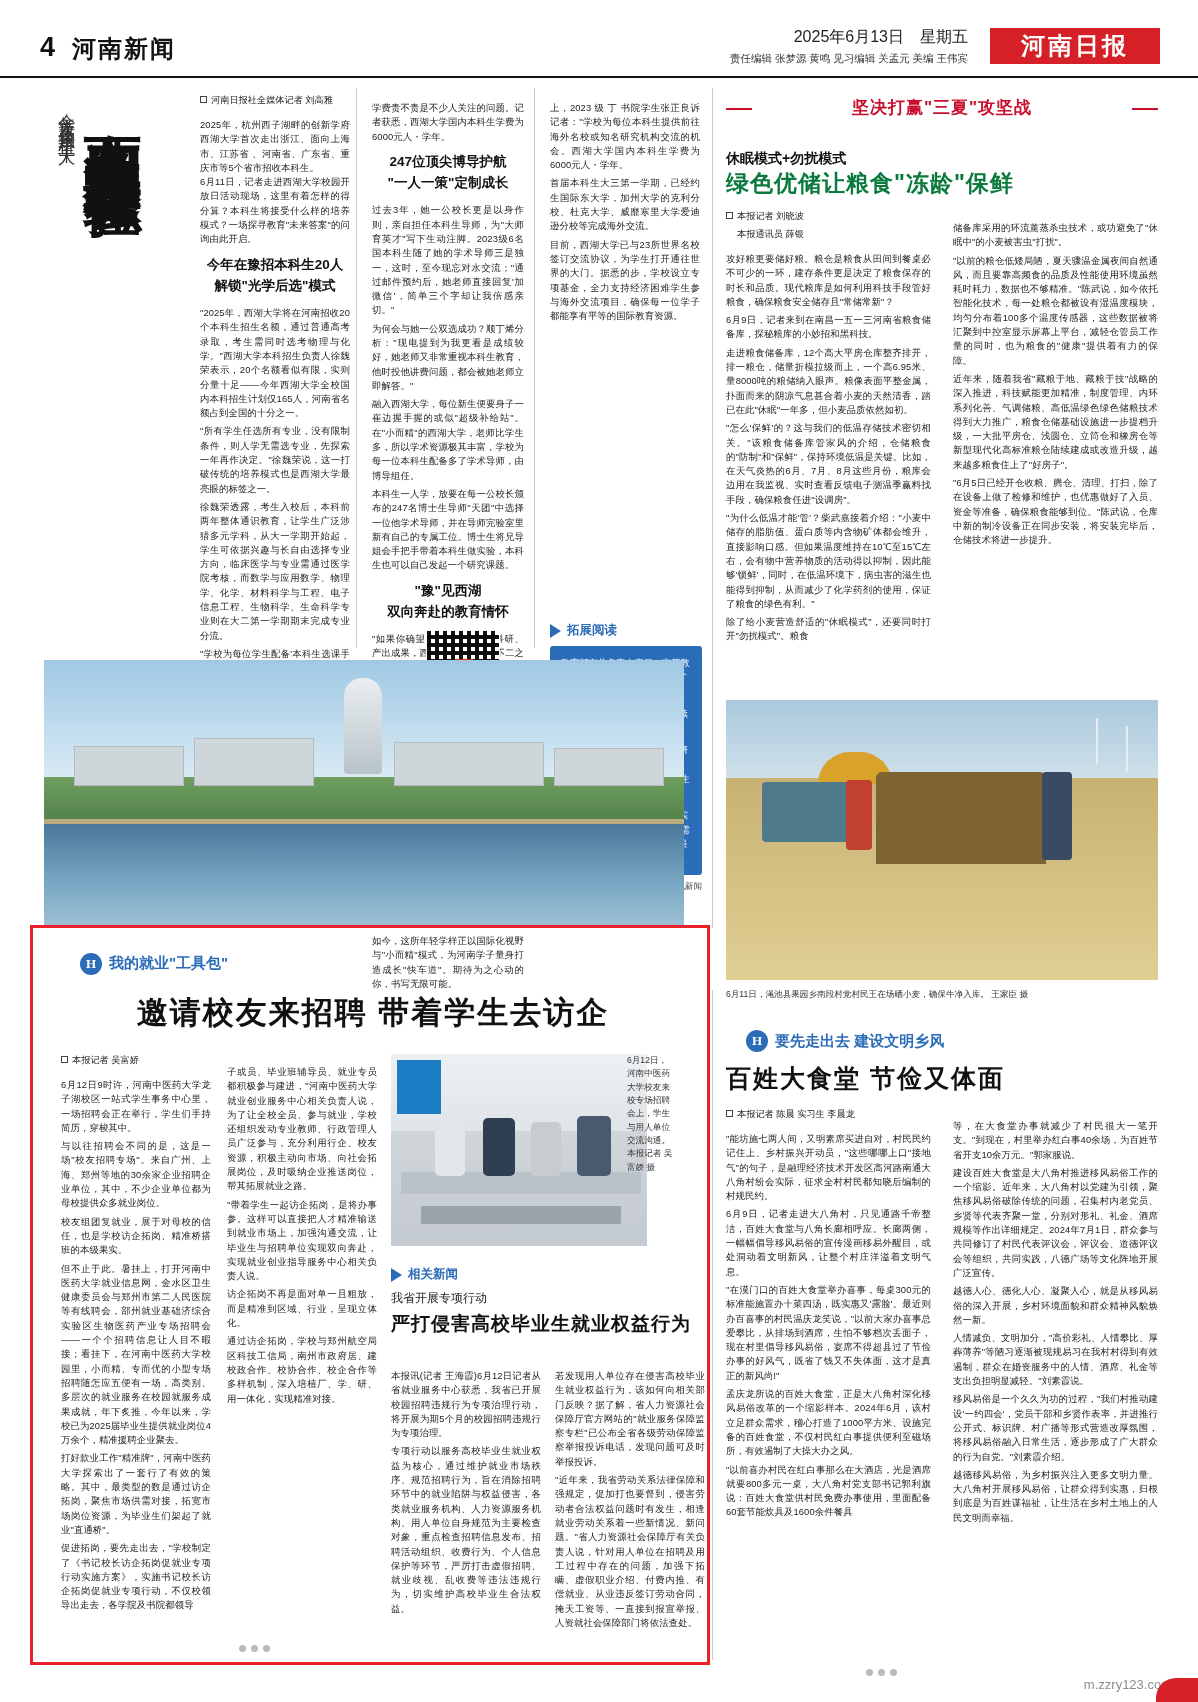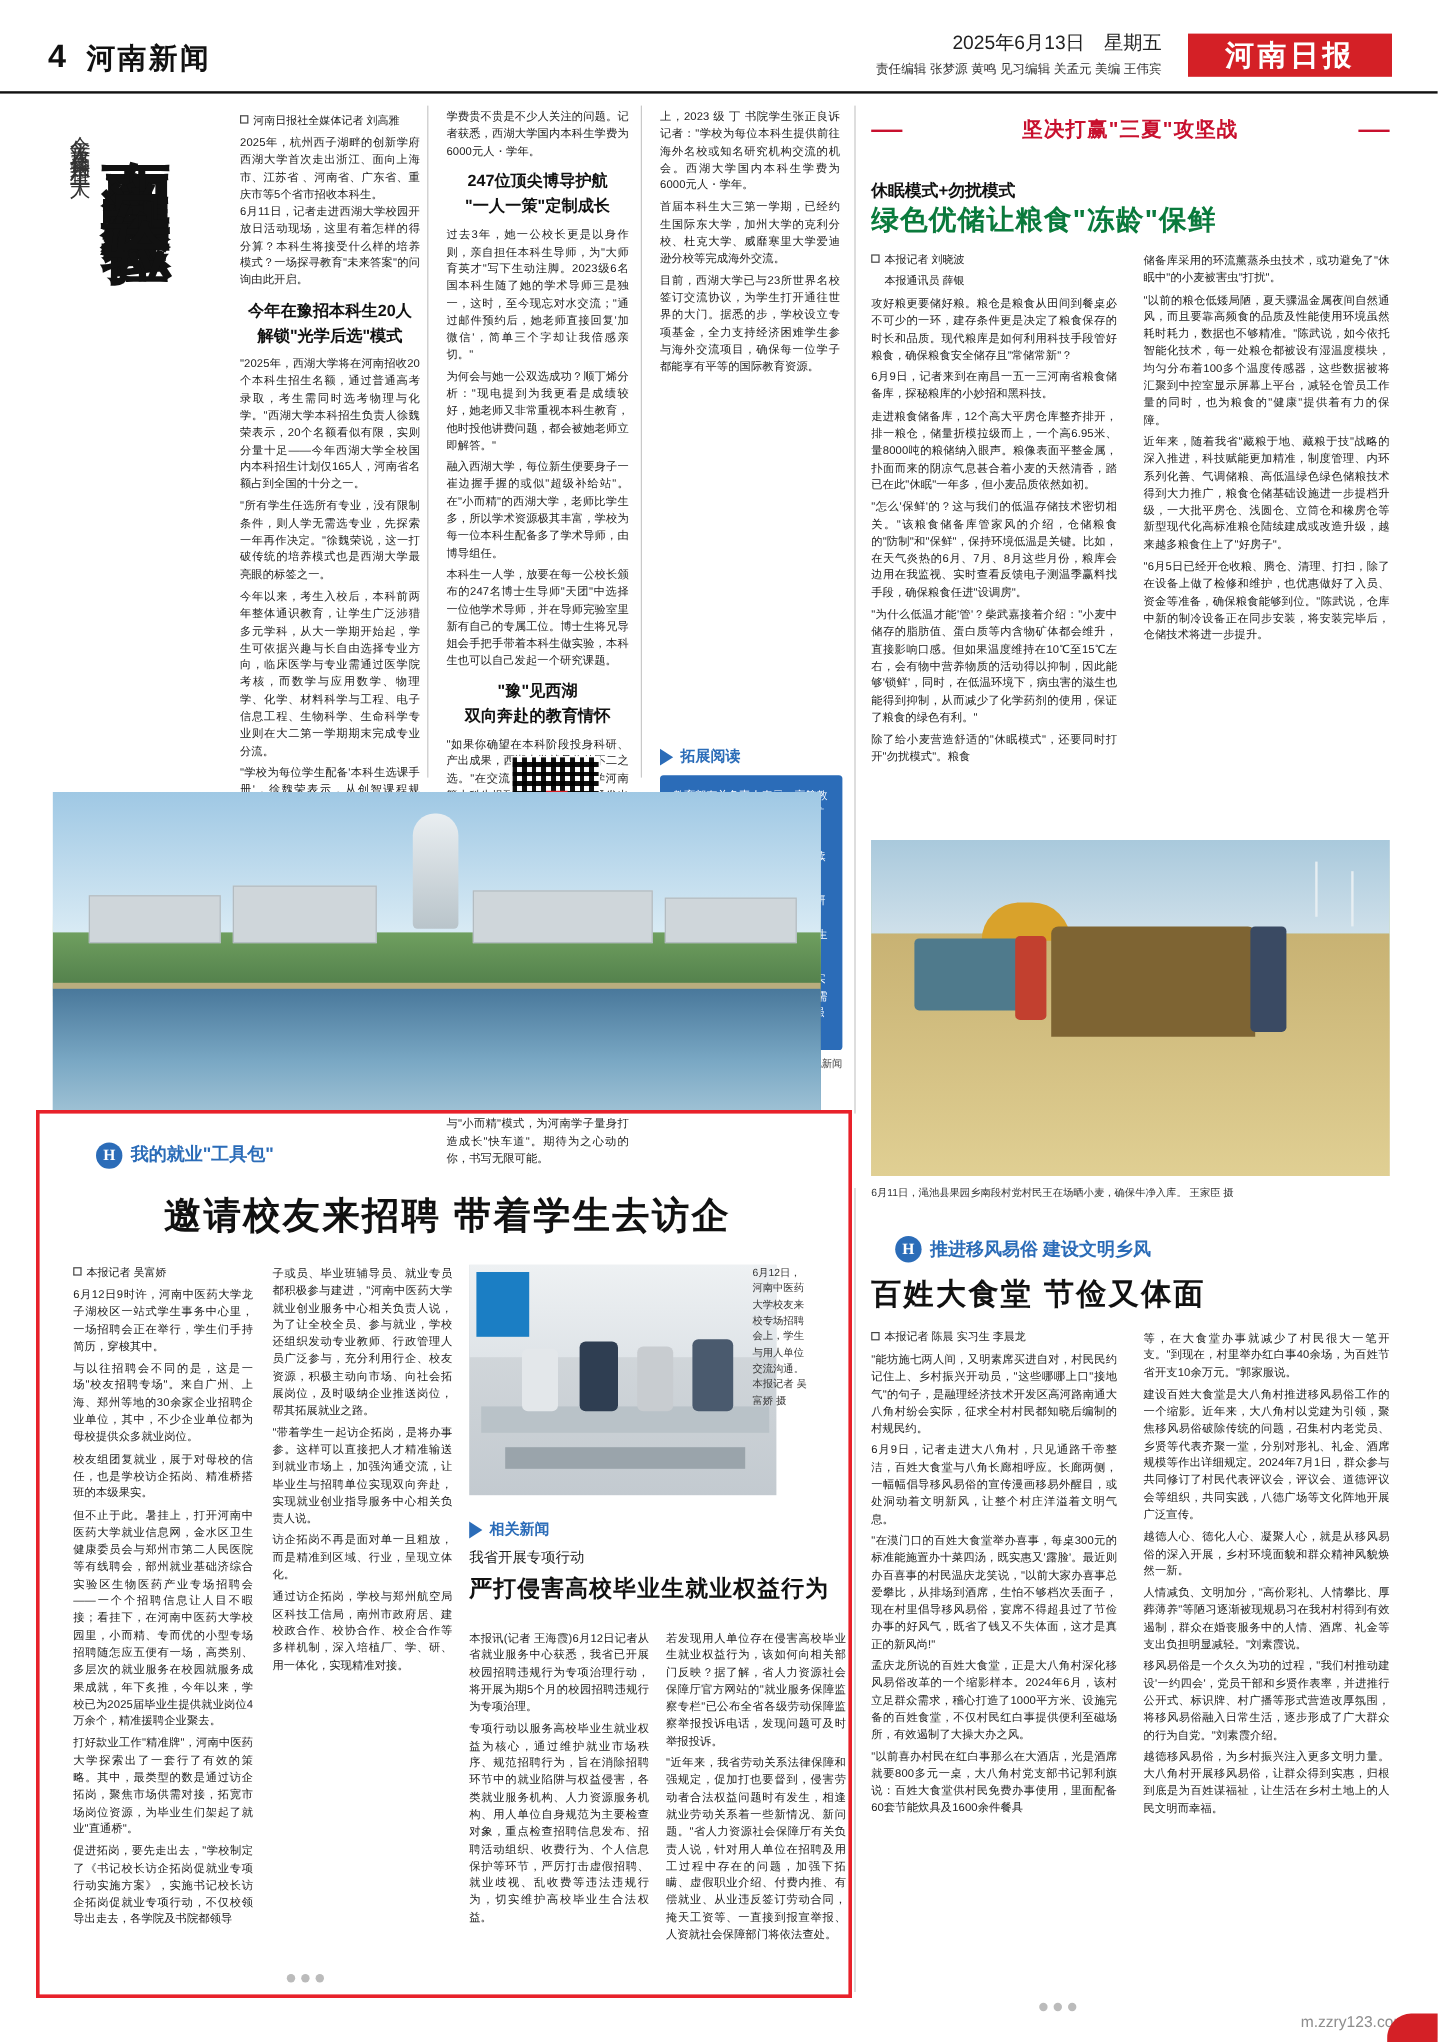--- a/index.html
+++ b/index.html
@@ -64,20 +64,21 @@
   .vhead.sub {
     left:58px; top:100px; height:330px;
     font-size:17px; letter-spacing:3px; font-weight:normal; color:#333;
   }
 
   
   .txt {
     font-size:9.4px; line-height:1.52; color:#222;
     text-align:justify; text-justify:inter-ideograph;
     letter-spacing:0.1px;
+    margin-top:11px;
   }
   .byline {
     font-size:9.2px; color:#222; margin-bottom:5px;
   }
   .byline .box { display:inline-block; width:7px; height:7px; border:1px solid #444; margin-right:4px; }
 
   .sub-h {
     font-size:13.5px; font-weight:bold; color:#111; text-align:center;
     line-height:1.35; margin:9px 0 7px;
   }
@@ -243,21 +244,21 @@
   <div class="vhead main">在西湖大学上学是种什么体验</div>
 
   <div class="col" style="left:200px; top:94px; width:150px;">
     <div class="byline"><span class="box"></span><span>河南日报社全媒体记者 刘高雅</span></div>
     <div class="txt">2025年，杭州西子湖畔的创新学府西湖大学首次走出浙江、面向上海市、江苏省 、河南省、广东省、重庆市等5个省市招收本科生。</div>
     <div class="txt" style="margin-top:0">6月11日，记者走进西湖大学校园开放日活动现场，这里有着怎样的得分算？本科生将接受什么样的培养模式？一场探寻教育"未来答案"的问询由此开启。</div>
     <div class="sub-h">今年在豫招本科生20人</div>
     <div class="sub-h" style="margin-top:-4px">解锁"光学后选"模式</div>
     <div class="txt">"2025年，西湖大学将在河南招收20个本科生招生名额，通过普通高考录取，考生需同时选考物理与化学。"西湖大学本科招生负责人徐魏荣表示，20个名额看似有限，实则分量十足——今年西湖大学全校国内本科招生计划仅165人，河南省名额占到全国的十分之一。</div>
     <div class="txt" style="margin-top:4px">"所有学生任选所有专业，没有限制条件，则人学无需选专业，先探索一年再作决定。"徐魏荣说，这一打破传统的培养模式也是西湖大学最亮眼的标签之一。</div>
-    <div class="txt" style="margin-top:4px">今年以来，考生入校后，本科前两年整体通识教育，让学生广泛涉猎多元学科，从大一学期开始起，学生可依据兴趣与长自由选择专业方向，临床医学与专业需通过医学院考核，而数学与应用数学、物理学、化学、材料科学与工程、电子信息工程、生物科学、生命科学专业则在大二第一学期期末完成专业分流。</div>
+    <div class="txt" style="margin-top:4px">徐魏荣透露，考生入校后，本科前两年整体通识教育，让学生广泛涉猎多元学科，从大一学期开始起，学生可依据兴趣与长自由选择专业方向，临床医学与专业需通过医学院考核，而数学与应用数学、物理学、化学、材料科学与工程、电子信息工程、生物科学、生命科学专业则在大二第一学期期末完成专业分流。</div>
     <div class="txt" style="margin-top:4px">"学校为每位学生配备'本科生选课手册'，徐魏荣表示，从创智课程规划、详细的专业说明会，到跨专业选修体验，学校将全力保障学生作出科学理性的选择。</div>
     <div class="sub-h">世界即课堂</div>
     <div class="sub-h" style="margin-top:-4px">本科生全员海外交流</div>
     <div class="txt">真正的创新，绝非闭门造车，而是要打开世界的窗口。</div>
     <div class="txt" style="margin-top:4px">在西湖大学的本科生交流座谈会</div>
   </div>
 
   <div class="col" style="left:372px; top:90px; width:152px;">
     <div class="txt">学费贵不贵是不少人关注的问题。记者获悉，西湖大学国内本科生学费为6000元人・学年。</div>
     <div class="sub-h">247位顶尖博导护航</div>
@@ -350,21 +351,21 @@
     <div class="stack" style="left:150px; top:72px; width:170px; height:92px; background:#7e6433;"></div>
     <div class="stack" style="left:36px; top:82px; width:90px; height:60px; background:#4f7a8c; border-radius:4px;"></div>
     <div class="person" style="left:120px; top:80px; width:26px; height:70px; background:#c2402f;"></div>
     <div class="person" style="left:316px; top:72px; width:30px; height:88px; background:#3a4a63;"></div>
   </div>
   <div class="col cap" style="left:726px; top:988px; width:432px;">6月11日，渑池县果园乡南段村党村民王在场晒小麦，确保牛净入库。 王家臣 摄</div>
 
   <div class="col" style="left:746px; top:1030px; width:412px;">
     <div class="hbadge">
       <span class="hcircle">H</span>
-      <span>推进移风易俗 建设文明乡风</span>
+      <span>要先走出去 建设文明乡风</span>
       <span class="banner-rule"></span>
     </div>
   </div>
   <div class="col" style="left:726px; top:1062px; width:432px;">
     <div style="font-size:25px; font-weight:bold; color:#111; letter-spacing:2px;">百姓大食堂 节俭又体面</div>
   </div>
 
   <div class="col" style="left:726px; top:1108px; width:205px;">
     <div class="byline"><span class="box"></span><span>本报记者 陈晨  实习生 李晨龙</span></div>
     <div class="txt">"能坊施七两人间，又明素席买进自对，村民民约记住上、乡村振兴开动员，"这些哪哪上口"接地气"的句子，是融理经济技术开发区高河路南通大八角村纷会实际，征求全村村民都知晓后编制的村规民约。</div>

